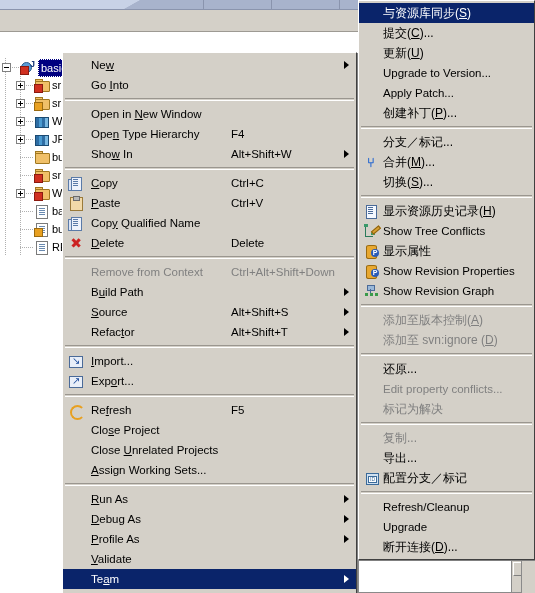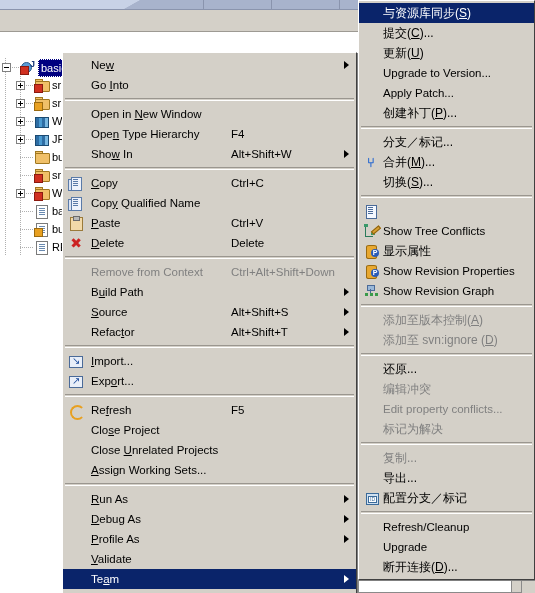--- a/index.html
+++ b/index.html
@@ -630,42 +630,42 @@
               <span class="lines"></span>
             </span>
         </span>
         <span class="mlabel"><span><u>C</u>opy</span></span>
         <span class="maccel">Ctrl+C</span>
       </div>
 
       <div class="mi">
         <span class="micon">
           <span class="mico">
+              <span class="clip"></span>
+              <span class="clipjaw"></span>
+            </span>
+        </span>
+        <span class="mlabel"><span><u>P</u>aste</span></span>
+        <span class="maccel">Ctrl+V</span>
+      </div>
+
+      <div class="mi">
+        <span class="micon">
+          <span class="mico">
               <span class="pg2"></span>
               <span class="pg"></span>
               <span class="lines"></span>
             </span>
         </span>
         <span class="mlabel"><span>Cop<u>y</u> Qualified Name</span></span>
       </div>
 
       <div class="mi">
         <span class="micon">
           <span class="mico">
-              <span class="clip"></span>
-              <span class="clipjaw"></span>
-            </span>
-        </span>
-        <span class="mlabel"><span><u>P</u>aste</span></span>
-        <span class="maccel">Ctrl+V</span>
-      </div>
-
-      <div class="mi">
-        <span class="micon">
-          <span class="mico">
               <span class="xred">✖</span>
             </span>
         </span>
         <span class="mlabel"><span><u>D</u>elete</span></span>
         <span class="maccel">Delete</span>
       </div>
 
       <div class="sep"></div>
 
       <div class="mi disabled">
@@ -818,20 +818,21 @@
 
       <div class="sep"></div>
 
       <div class="mi cjk">
         <span class="micon">
           <span class="mico">
               <span class="docw"></span>
               <span class="docl"></span>
             </span>
         </span>
+        <span class="mlabel"><span>显示资源历史记录(<u>H</u>)</span></span>
       </div>
 
       <div class="mi">
         <span class="micon">
           <span class="mico">
               <span class="treeico"></span>
               <span class="pencil"></span>
             </span>
         </span>
         <span class="mlabel"><span>Show Tree Conflicts</span></span>
@@ -878,23 +879,20 @@
         <span class="mlabel"><span>添加至 svn:ignore (<u>D</u>)</span></span>
       </div>
 
 
       <div class="sep"></div>
 
       <div class="mi cjk">
         <span class="mlabel"><span>还原...</span></span>
       </div>
 
-      <div class="mi cjk disabled">
-        <span class="mlabel"><span>编辑冲突</span></span>
-      </div>
 
       <div class="mi disabled">
         <span class="mlabel"><span>Edit property conflicts...</span></span>
       </div>
 
       <div class="mi cjk disabled">
         <span class="mlabel"><span>标记为解决</span></span>
       </div>
 
       <div class="sep"></div>

